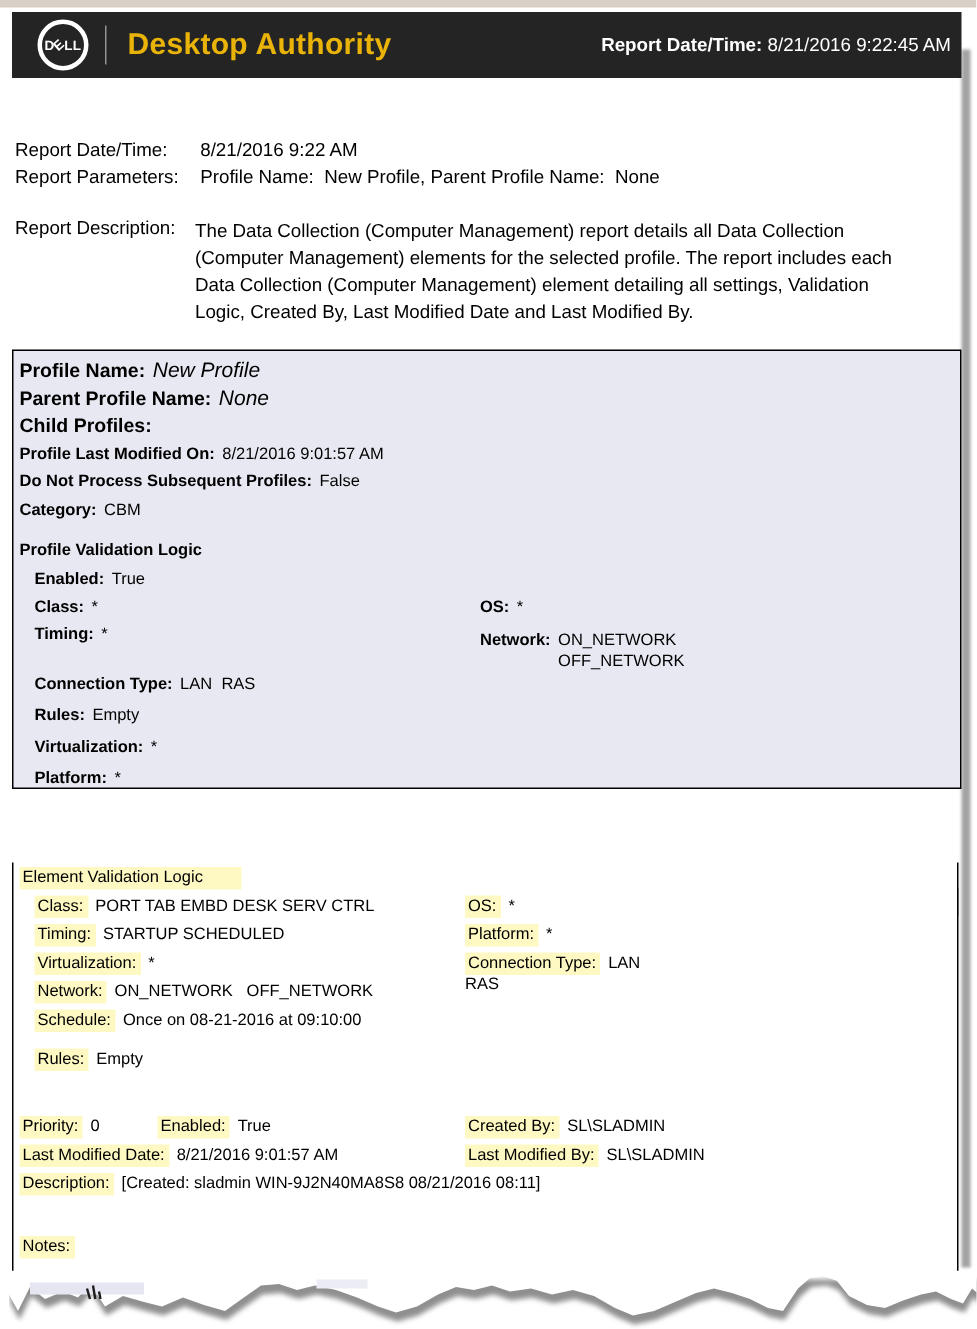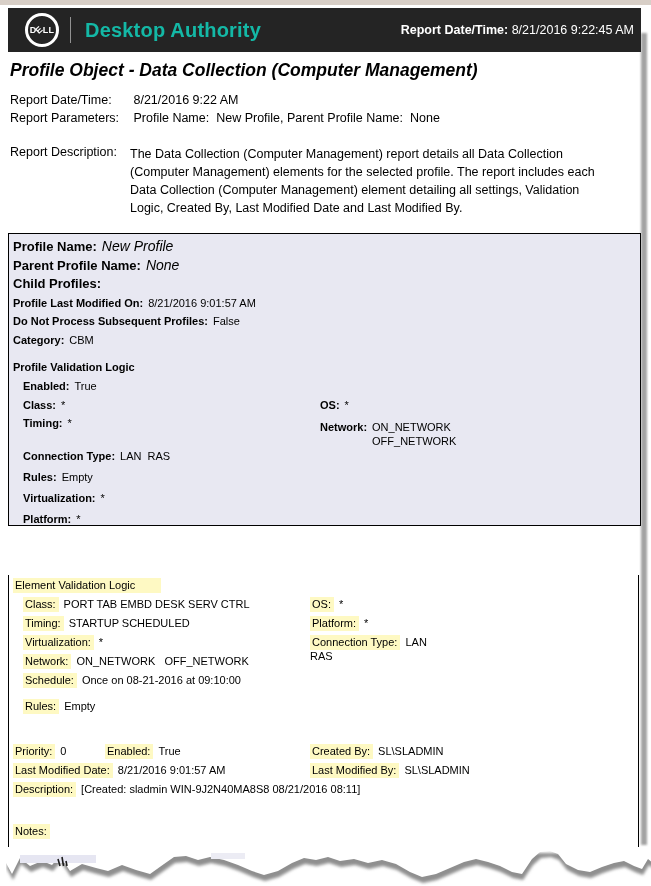--- a/index.html
+++ b/index.html
@@ -11,21 +11,21 @@
   .page{position:absolute;left:8px;top:5px;width:633px;height:881px;}
   .shadow-right{position:absolute;left:633px;top:28px;width:6px;height:812px;background:#a3a3a3;filter:blur(1.2px);}
 
   
   .headerbar{position:absolute;left:0;top:3px;width:633px;height:44px;background:#242424;}
   .dell-logo{position:absolute;left:17px;top:5px;width:34px;height:34px;border:3px solid #fff;
     border-radius:50%;box-sizing:border-box;display:flex;align-items:center;justify-content:center;
     color:#fff;font-weight:bold;font-size:9px;letter-spacing:.3px;}
   .dell-logo .tilt{display:inline-block;transform:rotate(-42deg);}
   .brand-sep{position:absolute;left:62px;top:9px;width:1px;height:26px;background:rgba(255,255,255,.5);}
-  .brand{position:absolute;left:77px;top:11px;color:#14b8a6;font-size:20px;font-weight:bold;letter-spacing:.2px;}
+  .brand{position:absolute;left:77px;top:11px;color:#eab308;font-size:20px;font-weight:bold;letter-spacing:.2px;}
   .hdr-right{position:absolute;right:7px;top:15px;color:#fff;font-size:12.5px;white-space:nowrap;}
   .hdr-right .b{font-weight:bold;}
 
   .title{position:absolute;left:2px;top:55px;font-size:17.5px;font-weight:bold;font-style:italic;white-space:nowrap;}
 
   .meta-row{position:absolute;left:2px;font-size:12.5px;white-space:nowrap;}
   .meta-label{display:inline-block;width:120px;}
   .meta-val{white-space:pre-wrap;}
   .desc-row{position:absolute;left:2px;top:140px;font-size:12.5px;display:flex;}
   .desc-label{width:120px;flex:0 0 120px;}
@@ -73,21 +73,20 @@
       <span>D<span class="tilt">E</span>LL</span>
     </div>
     <div class="brand-sep"></div>
     <div class="brand">Desktop Authority</div>
     <div class="hdr-right">
       <span class="b">Report Date/Time:</span>
       <span>8/21/2016 9:22:45 AM</span>
     </div>
   </div>
 
-  <div class="title">Profile Object - Data Collection (Computer Management)</div>
 
   <div class="meta-row" style="top:88px">
     <span class="meta-label">Report Date/Time:</span>
     <span class="meta-val">8/21/2016 9:22 AM</span>
   </div>
   <div class="meta-row" style="top:106px">
     <span class="meta-label">Report Parameters:</span>
     <span class="meta-val">Profile Name:  New Profile, Parent Profile Name:  None</span>
   </div>
   <div class="desc-row">

